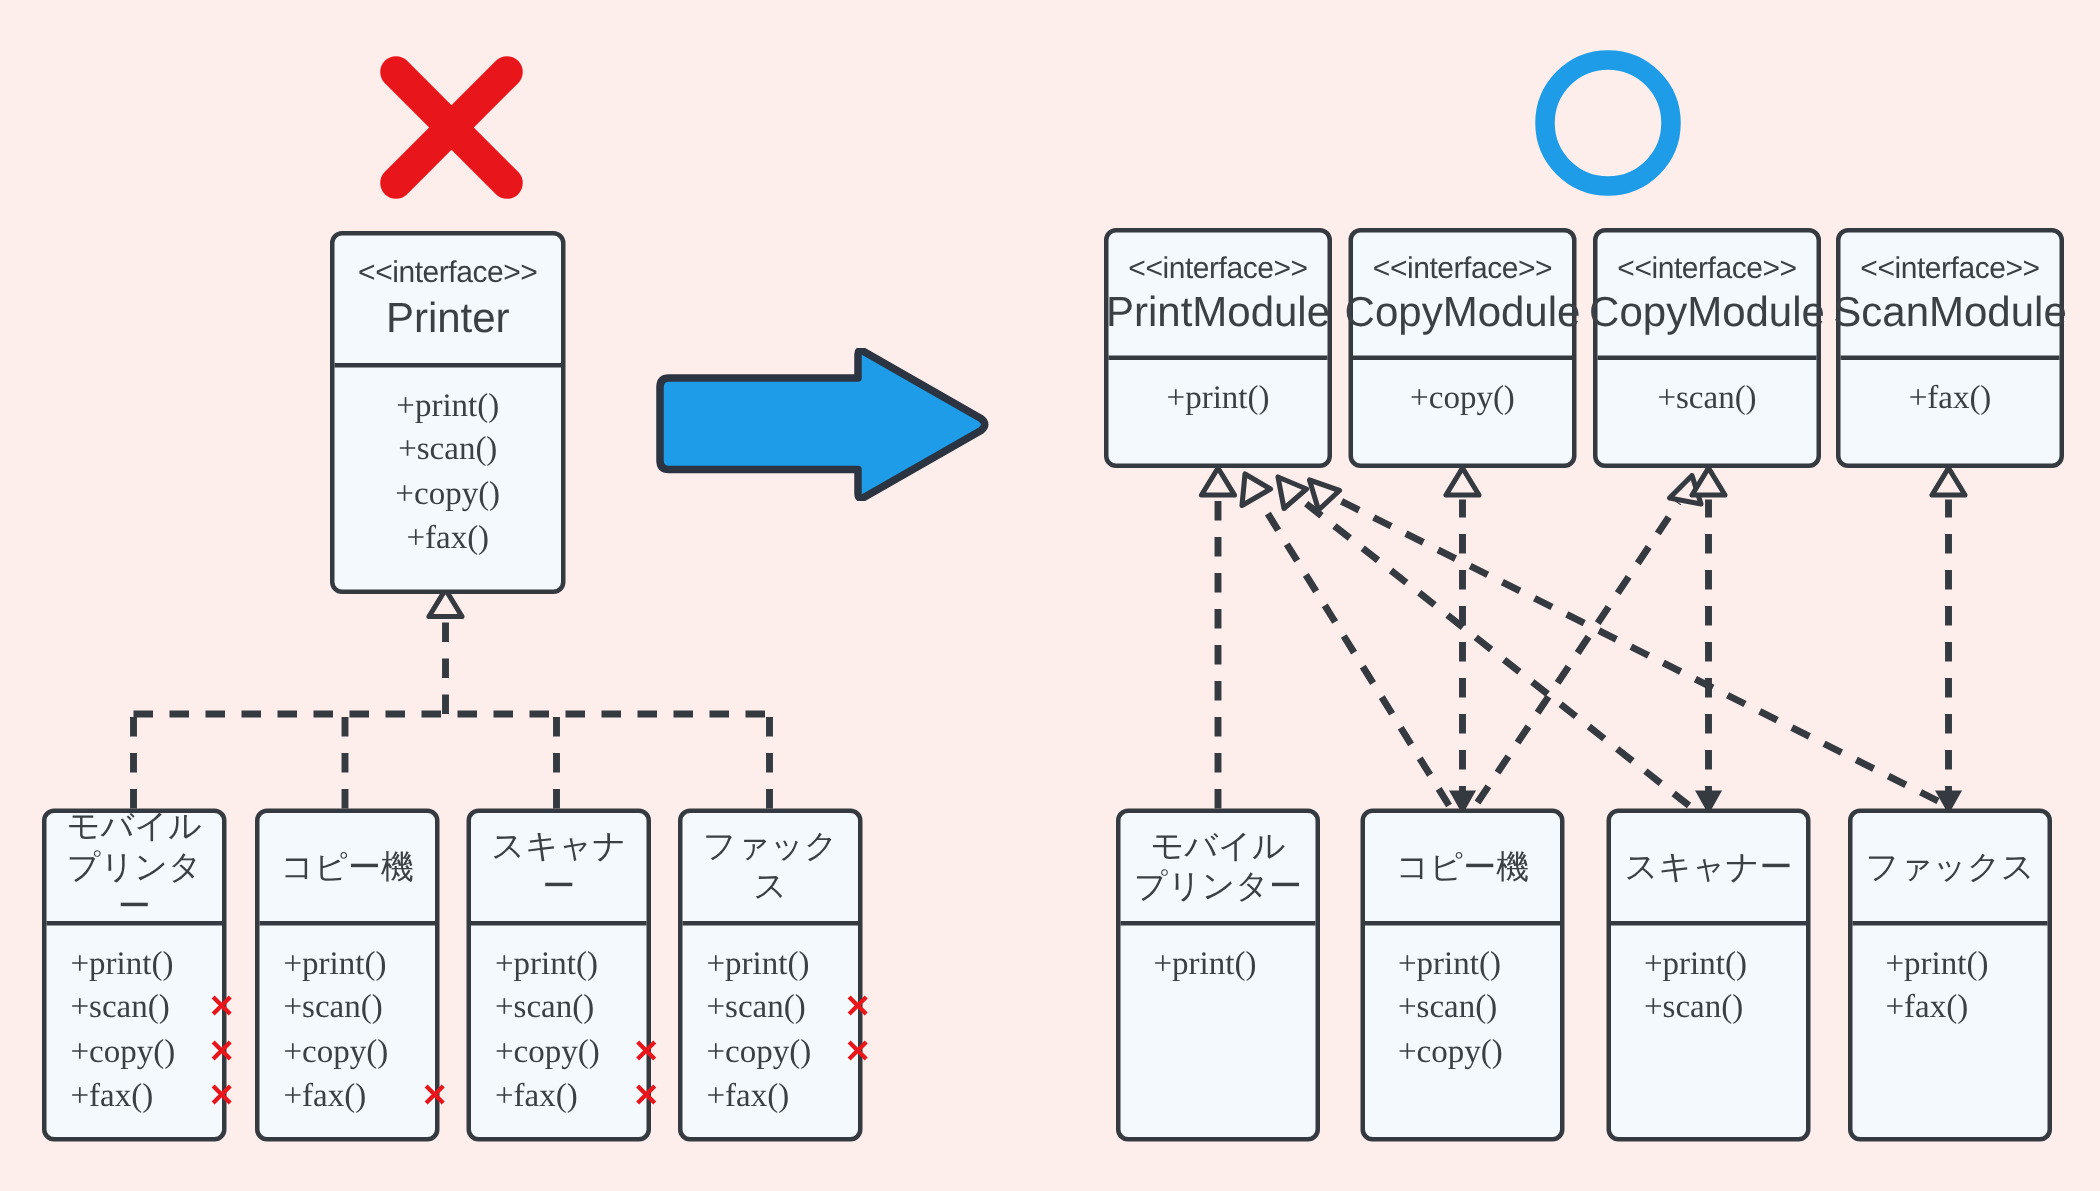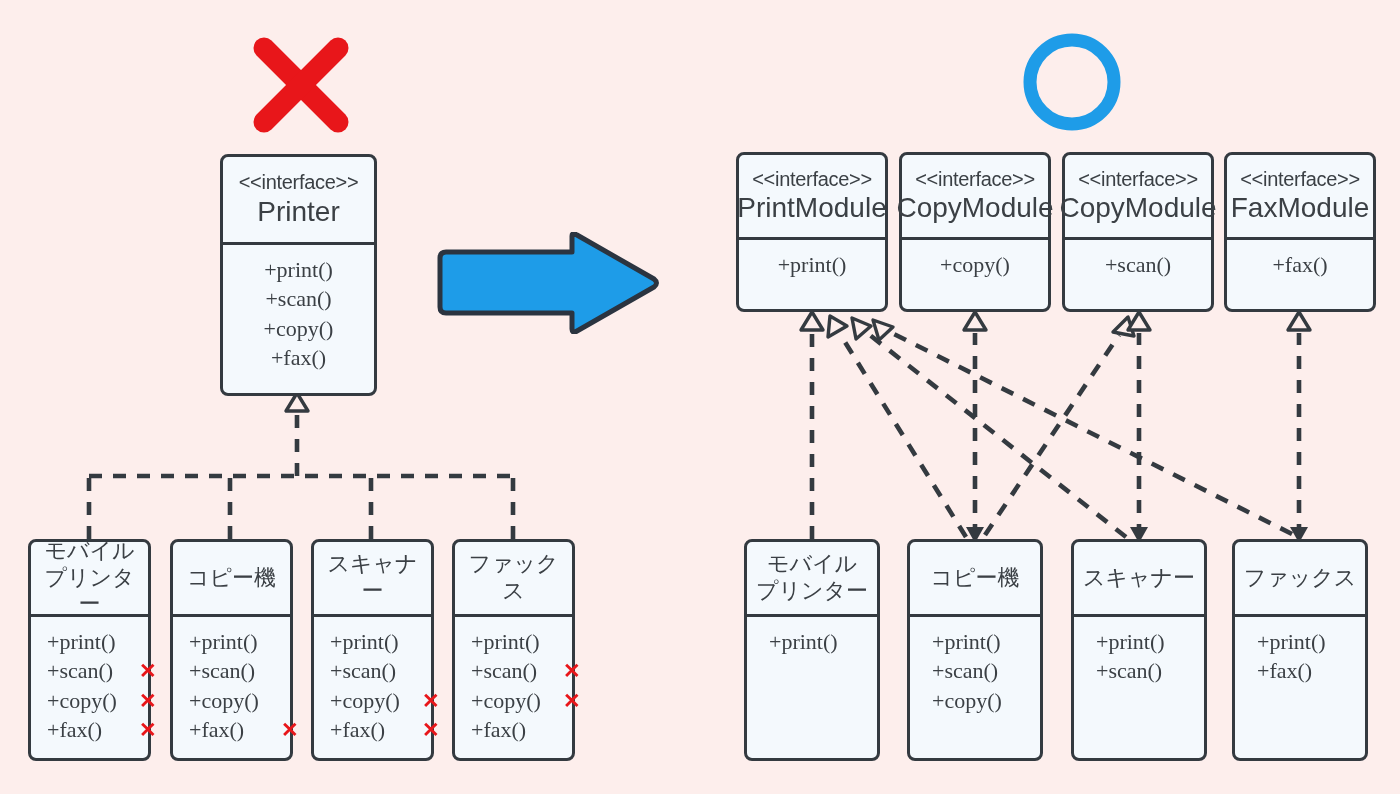--- a/index.html
+++ b/index.html
@@ -303,21 +303,21 @@
     <div class="body center">
       <div class="mrow">
         <span class="mname">+scan()</span>
       </div>
     </div>
   </div>
 
   <div class="uml" style="left:1224px;top:152px;width:152px;height:160px;">
     <div class="hdr" style="height:85px;">
       <span class="stereo">&lt;&lt;interface&gt;&gt;</span>
-      <span class="cname">FaxModule</span>
+      <span class="cname">ScanModule</span>
     </div>
     <div class="body center">
       <div class="mrow">
         <span class="mname">+fax()</span>
       </div>
     </div>
   </div>
 
   <div class="uml" style="left:744px;top:539px;width:136px;height:222px;">
     <div class="hdr" style="height:75px;">

